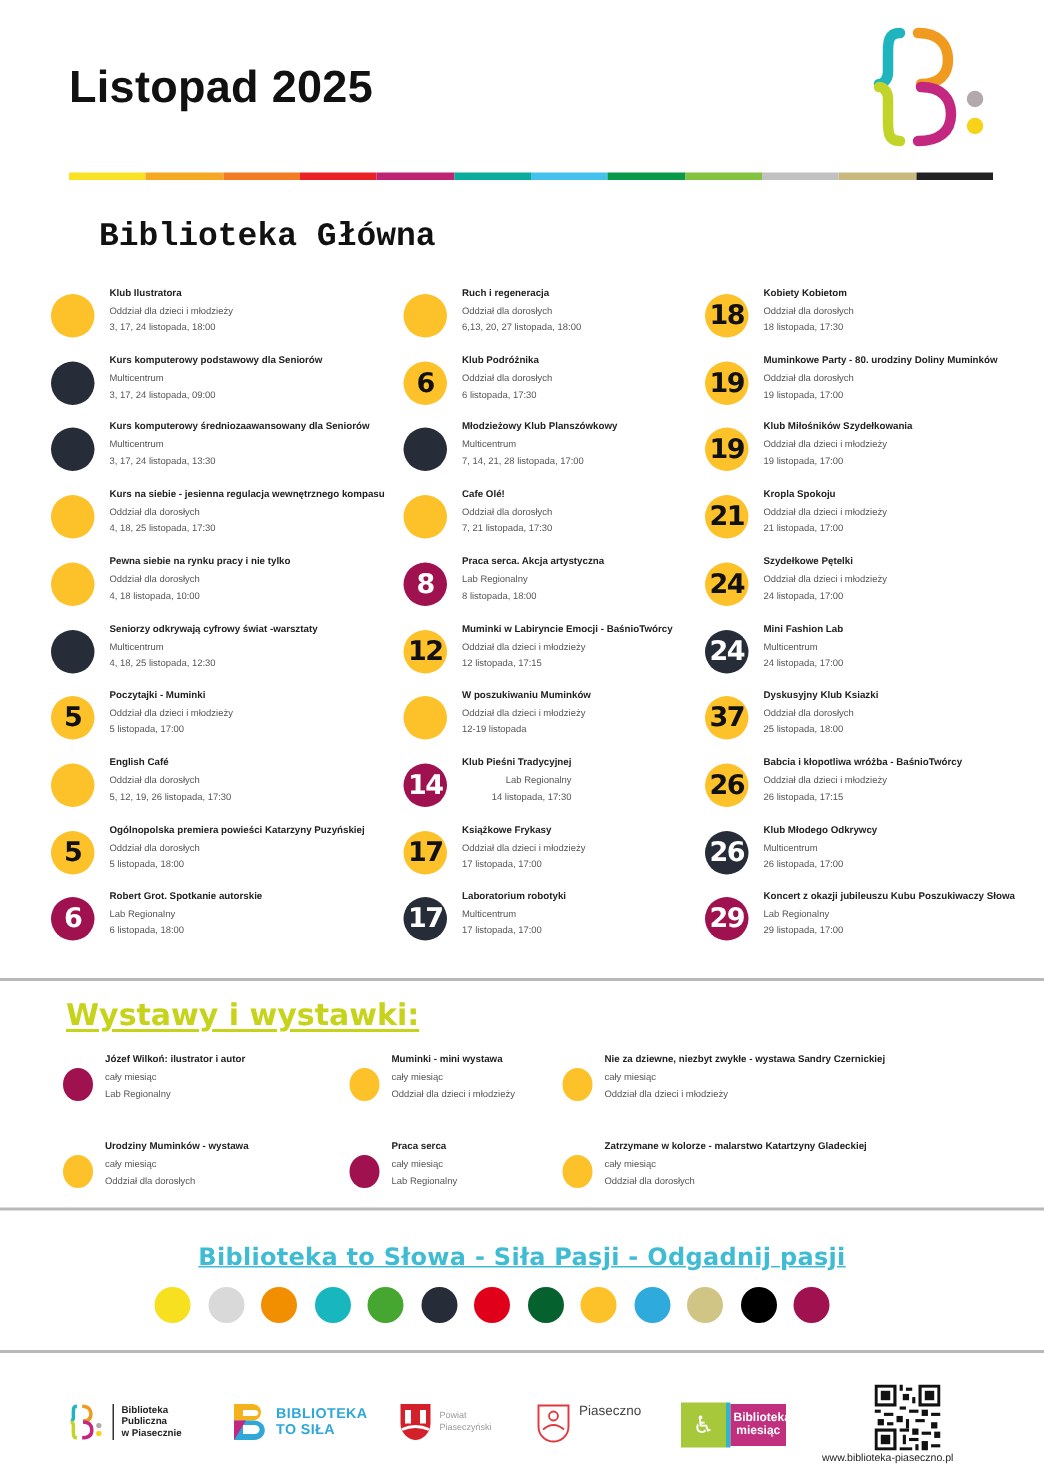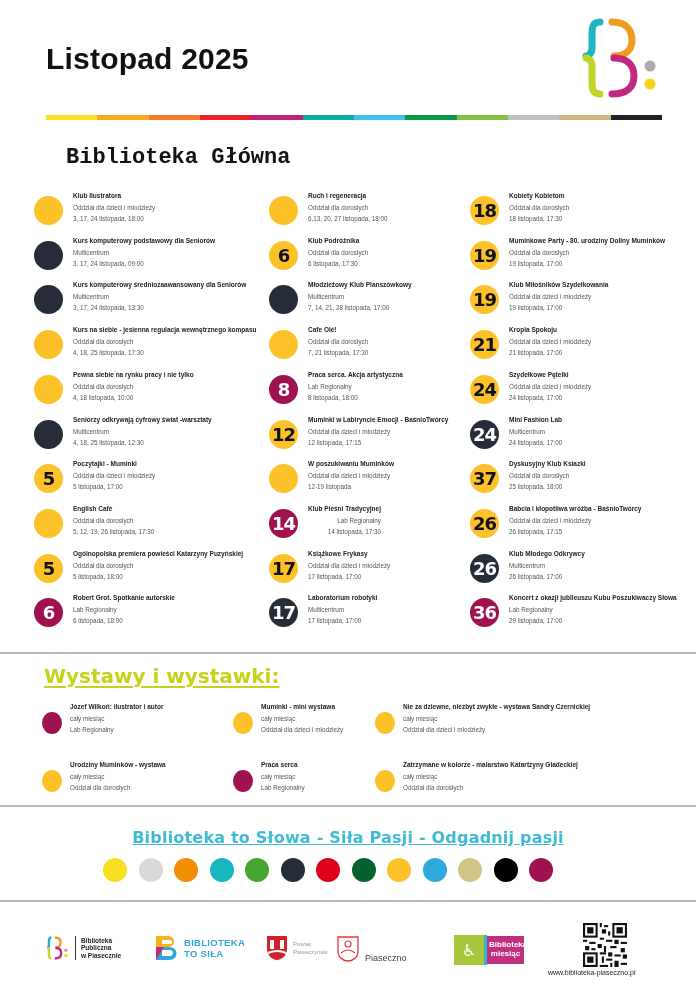--- a/index.html
+++ b/index.html
@@ -45,21 +45,21 @@
   .footer { position: absolute; left: 0; top: 920px; width: 664px; height: 66px; }
   .flogo { position: absolute; }
   .bp-logo { left: 46px; top: 15px; display: flex; align-items: center; gap: 5px; }
   .bp-mark { width: 24px; height: 26px; }
   .bp-sep { width: 1px; height: 24px; background: #333; }
   .bp-text { font-size: 6.5px; font-weight: bold; line-height: 7.5px; color: #222; }
   .bts-logo { left: 154px; top: 14px; display: flex; align-items: center; gap: 4px; }
   .bts-text { font-size: 9.5px; font-weight: bold; color: #2fa7d8; line-height: 11px; letter-spacing: 0.3px; }
   .powiat-logo { left: 266px; top: 15px; display: flex; align-items: center; gap: 5px; }
   .powiat-text { font-size: 6px; color: #999; line-height: 8px; }
-  .piaseczno-logo { left: 336px; top: 15px; display: flex; align-items: flex-end; gap: 5px; }
+  .piaseczno-logo { left: 357px; top: 15px; display: flex; align-items: flex-start; gap: 5px; }
   .piaseczno-text { font-size: 9px; color: #444; }
   .dost-logo { left: 454px; top: 15px; display: flex; }
   .dost-green { width: 30px; height: 30px; background: #a7c83b; display: flex; align-items: center; justify-content: center; color: #fff; font-size: 16px; }
   .dost-bar { width: 3px; height: 30px; background: #2fb6c8; }
   .dost-pink { width: 37px; height: 28px; margin-top: 1px; background: #c0307f; color: #fff; font-size: 8px; font-weight: bold; line-height: 9px; padding: 4px 2px; text-align: center; }
   .qr { left: 583px; top: 3px; width: 44px; height: 44px; }
   .url { position: absolute; left: 548px; top: 49px; font-size: 7px; color: #222; }
 </style>
 </head>
 <body>
@@ -324,21 +324,21 @@
       </div>
       <div class="event" style="top: 357.6px;">
         <div class="dot dark">26</div>
         <div class="ev-text">
           <div class="ev-title">Klub Młodego Odkrywcy</div>
           <div class="ev-line">Multicentrum</div>
           <div class="ev-line">26 listopada, 17:00</div>
         </div>
       </div>
       <div class="event" style="top: 402.3px;">
-        <div class="dot plum">36</div>
+        <div class="dot plum">29</div>
         <div class="ev-text">
           <div class="ev-title">Koncert z okazji jubileuszu Kubu Poszukiwaczy Słowa</div>
           <div class="ev-line">Lab Regionalny</div>
           <div class="ev-line">29 listopada, 17:00</div>
         </div>
       </div>
     </div>
 </div>
 
 <div class="divider" style="top:652px"></div>

